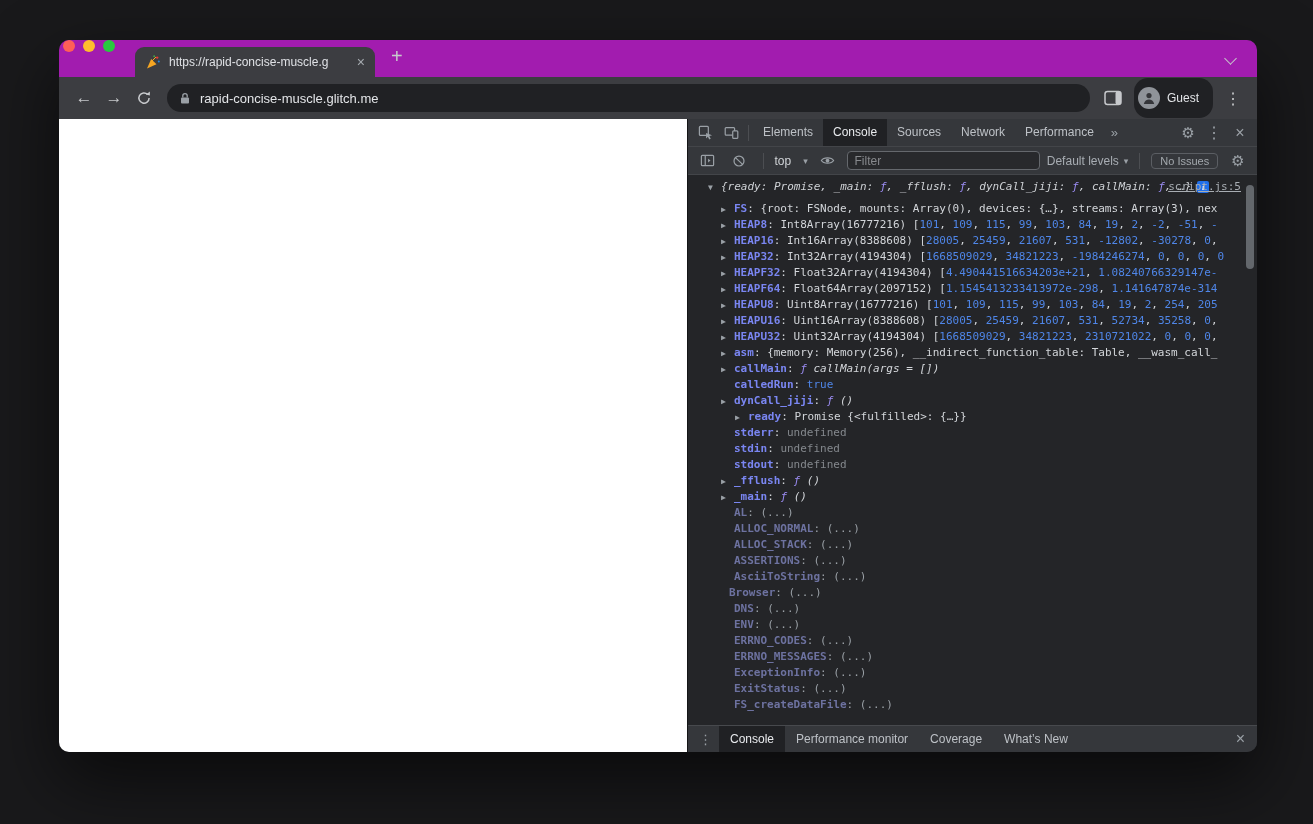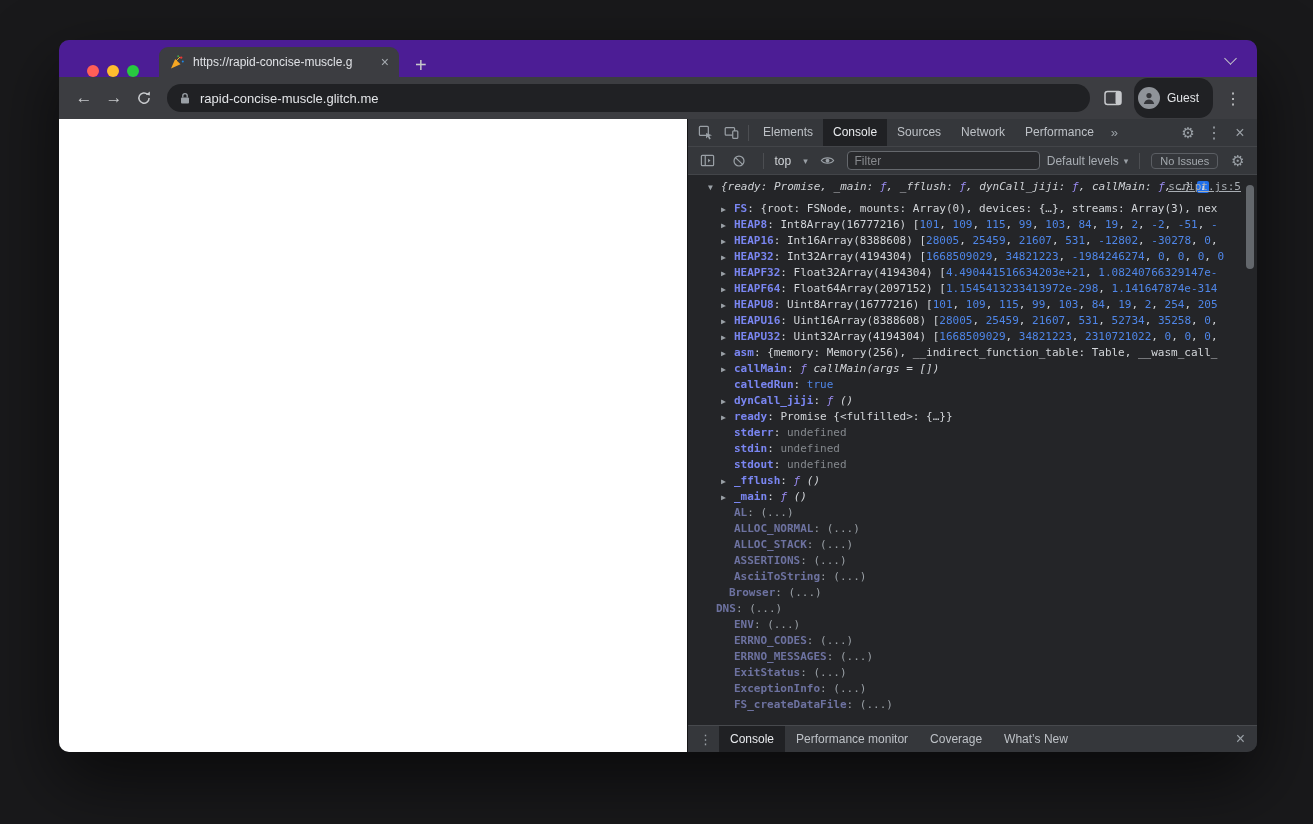--- a/index.html
+++ b/index.html
@@ -5,21 +5,21 @@
   html,body{margin:0;padding:0;}
   body{width:1313px;height:824px;background:#19191b;overflow:hidden;
        font-family:"Liberation Sans",sans-serif;-webkit-font-smoothing:antialiased;}
 
   
   .window{position:absolute;left:59px;top:40px;width:1198px;height:712px;border-radius:10px;
           overflow:hidden;display:flex;flex-direction:column;background:#28292c;
           box-shadow:0 28px 70px rgba(0,0,0,.6);}
 
   
-  .tabstrip{height:37px;background:#4c1d95;display:flex;align-items:flex-end;padding-left:28px;position:relative;flex:0 0 37px;}
+  .tabstrip{height:37px;background:#a21caf;display:flex;align-items:flex-start;padding-left:4px;position:relative;flex:0 0 37px;}
   .traffic{display:flex;gap:8px;margin-right:20px;}
   .light{width:12px;height:12px;border-radius:50%;}
   .tab{display:flex;align-items:center;height:30px;margin-top:7px;background:#3c3d41;
        border-radius:9px 9px 0 0;padding:0 8px 0 10px;width:222px;}
   .favicon{width:16px;height:16px;margin-right:8px;flex:0 0 16px;}
   .tab-title{font-size:12px;color:#dfe1e5;white-space:nowrap;overflow:hidden;flex:1;}
   .tab-close{color:#a6abb0;font-size:14px;margin-left:6px;padding:0 2px;}
   .newtab{color:#c7c9cc;font-size:20px;margin-left:12px;margin-top:5px;padding:0 4px;}
   .strip-right{position:absolute;right:22px;top:14px;}
   .chev{width:8px;height:8px;border-right:1.8px solid #c7c9cc;border-bottom:1.8px solid #c7c9cc;transform:rotate(45deg);}
@@ -236,38 +236,38 @@
             <div class="crow" style="padding-left: 33px;"><span class="arrow">▶</span><span class="k">HEAP32</span><span class="p">: </span><span class="p">Int32Array(4194304) [</span><span class="n">1668509029</span><span class="p">, </span><span class="n">34821223</span><span class="p">, </span><span class="n">-1984246274</span><span class="p">, </span><span class="n">0</span><span class="p">, </span><span class="n">0</span><span class="p">, </span><span class="n">0</span><span class="p">, </span><span class="n">0</span></div>
             <div class="crow" style="padding-left: 33px;"><span class="arrow">▶</span><span class="k">HEAPF32</span><span class="p">: </span><span class="p">Float32Array(4194304) [</span><span class="n">4.490441516634203e+21</span><span class="p">, </span><span class="n">1.08240766329147e-</span></div>
             <div class="crow" style="padding-left: 33px;"><span class="arrow">▶</span><span class="k">HEAPF64</span><span class="p">: </span><span class="p">Float64Array(2097152) [</span><span class="n">1.1545413233413972e-298</span><span class="p">, </span><span class="n">1.141647874e-314</span></div>
             <div class="crow" style="padding-left: 33px;"><span class="arrow">▶</span><span class="k">HEAPU8</span><span class="p">: </span><span class="p">Uint8Array(16777216) [</span><span class="n">101</span><span class="p">, </span><span class="n">109</span><span class="p">, </span><span class="n">115</span><span class="p">, </span><span class="n">99</span><span class="p">, </span><span class="n">103</span><span class="p">, </span><span class="n">84</span><span class="p">, </span><span class="n">19</span><span class="p">, </span><span class="n">2</span><span class="p">, </span><span class="n">254</span><span class="p">, </span><span class="n">205</span></div>
             <div class="crow" style="padding-left: 33px;"><span class="arrow">▶</span><span class="k">HEAPU16</span><span class="p">: </span><span class="p">Uint16Array(8388608) [</span><span class="n">28005</span><span class="p">, </span><span class="n">25459</span><span class="p">, </span><span class="n">21607</span><span class="p">, </span><span class="n">531</span><span class="p">, </span><span class="n">52734</span><span class="p">, </span><span class="n">35258</span><span class="p">, </span><span class="n">0</span><span class="p">, </span></div>
             <div class="crow" style="padding-left: 33px;"><span class="arrow">▶</span><span class="k">HEAPU32</span><span class="p">: </span><span class="p">Uint32Array(4194304) [</span><span class="n">1668509029</span><span class="p">, </span><span class="n">34821223</span><span class="p">, </span><span class="n">2310721022</span><span class="p">, </span><span class="n">0</span><span class="p">, </span><span class="n">0</span><span class="p">, </span><span class="n">0</span><span class="p">, </span></div>
             <div class="crow" style="padding-left: 33px;"><span class="arrow">▶</span><span class="k">asm</span><span class="p">: </span><span class="p">{memory: Memory(256), __indirect_function_table: Table, __wasm_call_</span></div>
             <div class="crow" style="padding-left: 33px;"><span class="arrow">▶</span><span class="k">callMain</span><span class="p">: </span><span class="f">ƒ </span><span class="fs">callMain(args = [])</span></div>
             <div class="crow" style="padding-left: 33px;"><span class="arrow"></span><span class="k">calledRun</span><span class="p">: </span><span class="b">true</span></div>
             <div class="crow" style="padding-left: 33px;"><span class="arrow">▶</span><span class="k">dynCall_jiji</span><span class="p">: </span><span class="f">ƒ </span><span class="fs">()</span></div>
-            <div class="crow" style="padding-left: 33px;"><span class="arrow">▶</span><span class="k">ready</span><span class="p">: </span><span class="p">Promise {&lt;fulfilled&gt;: {…}}</span></div>
+            <div class="crow" style="padding-left: 47px;"><span class="arrow">▶</span><span class="k">ready</span><span class="p">: </span><span class="p">Promise {&lt;fulfilled&gt;: {…}}</span></div>
             <div class="crow" style="padding-left: 33px;"><span class="arrow"></span><span class="k">stderr</span><span class="p">: </span><span class="u">undefined</span></div>
             <div class="crow" style="padding-left: 33px;"><span class="arrow"></span><span class="k">stdin</span><span class="p">: </span><span class="u">undefined</span></div>
             <div class="crow" style="padding-left: 33px;"><span class="arrow"></span><span class="k">stdout</span><span class="p">: </span><span class="u">undefined</span></div>
             <div class="crow" style="padding-left: 33px;"><span class="arrow">▶</span><span class="k">_fflush</span><span class="p">: </span><span class="f">ƒ </span><span class="fs">()</span></div>
             <div class="crow" style="padding-left: 33px;"><span class="arrow">▶</span><span class="k">_main</span><span class="p">: </span><span class="f">ƒ </span><span class="fs">()</span></div>
             <div class="crow" style="padding-left: 33px;"><span class="arrow"></span><span class="kd">AL</span><span class="g">: </span><span class="g">(...)</span></div>
             <div class="crow" style="padding-left: 33px;"><span class="arrow"></span><span class="kd">ALLOC_NORMAL</span><span class="g">: </span><span class="g">(...)</span></div>
             <div class="crow" style="padding-left: 33px;"><span class="arrow"></span><span class="kd">ALLOC_STACK</span><span class="g">: </span><span class="g">(...)</span></div>
             <div class="crow" style="padding-left: 33px;"><span class="arrow"></span><span class="kd">ASSERTIONS</span><span class="g">: </span><span class="g">(...)</span></div>
             <div class="crow" style="padding-left: 33px;"><span class="arrow"></span><span class="kd">AsciiToString</span><span class="g">: </span><span class="g">(...)</span></div>
             <div class="crow" style="padding-left: 28px;"><span class="arrow"></span><span class="kd">Browser</span><span class="g">: </span><span class="g">(...)</span></div>
-            <div class="crow" style="padding-left: 15px;"><span class="arrow"></span><span class="kd">DNS</span><span class="g">: </span><span class="g">(...)</span></div>
+            <div class="crow" style="padding-left: 33px;"><span class="arrow"></span><span class="kd">DNS</span><span class="g">: </span><span class="g">(...)</span></div>
             <div class="crow" style="padding-left: 33px;"><span class="arrow"></span><span class="kd">ENV</span><span class="g">: </span><span class="g">(...)</span></div>
             <div class="crow" style="padding-left: 33px;"><span class="arrow"></span><span class="kd">ERRNO_CODES</span><span class="g">: </span><span class="g">(...)</span></div>
             <div class="crow" style="padding-left: 33px;"><span class="arrow"></span><span class="kd">ERRNO_MESSAGES</span><span class="g">: </span><span class="g">(...)</span></div>
+            <div class="crow" style="padding-left: 33px;"><span class="arrow"></span><span class="kd">ExceptionInfo</span><span class="g">: </span><span class="g">(...)</span></div>
             <div class="crow" style="padding-left: 33px;"><span class="arrow"></span><span class="kd">ExitStatus</span><span class="g">: </span><span class="g">(...)</span></div>
-            <div class="crow" style="padding-left: 33px;"><span class="arrow"></span><span class="kd">ExceptionInfo</span><span class="g">: </span><span class="g">(...)</span></div>
             <div class="crow" style="padding-left: 33px;"><span class="arrow"></span><span class="kd">FS_createDataFile</span><span class="g">: </span><span class="g">(...)</span></div>
           </div>
         <div class="scroll-thumb"></div>
       </div>
 
       <div class="drawer">
         <div class="drawer-kebab">⋮</div>
         <div style="display:flex;align-items:center;height:100%">
             <div class="drawer-tab active">Console</div>
             <div class="drawer-tab">Performance monitor</div>

